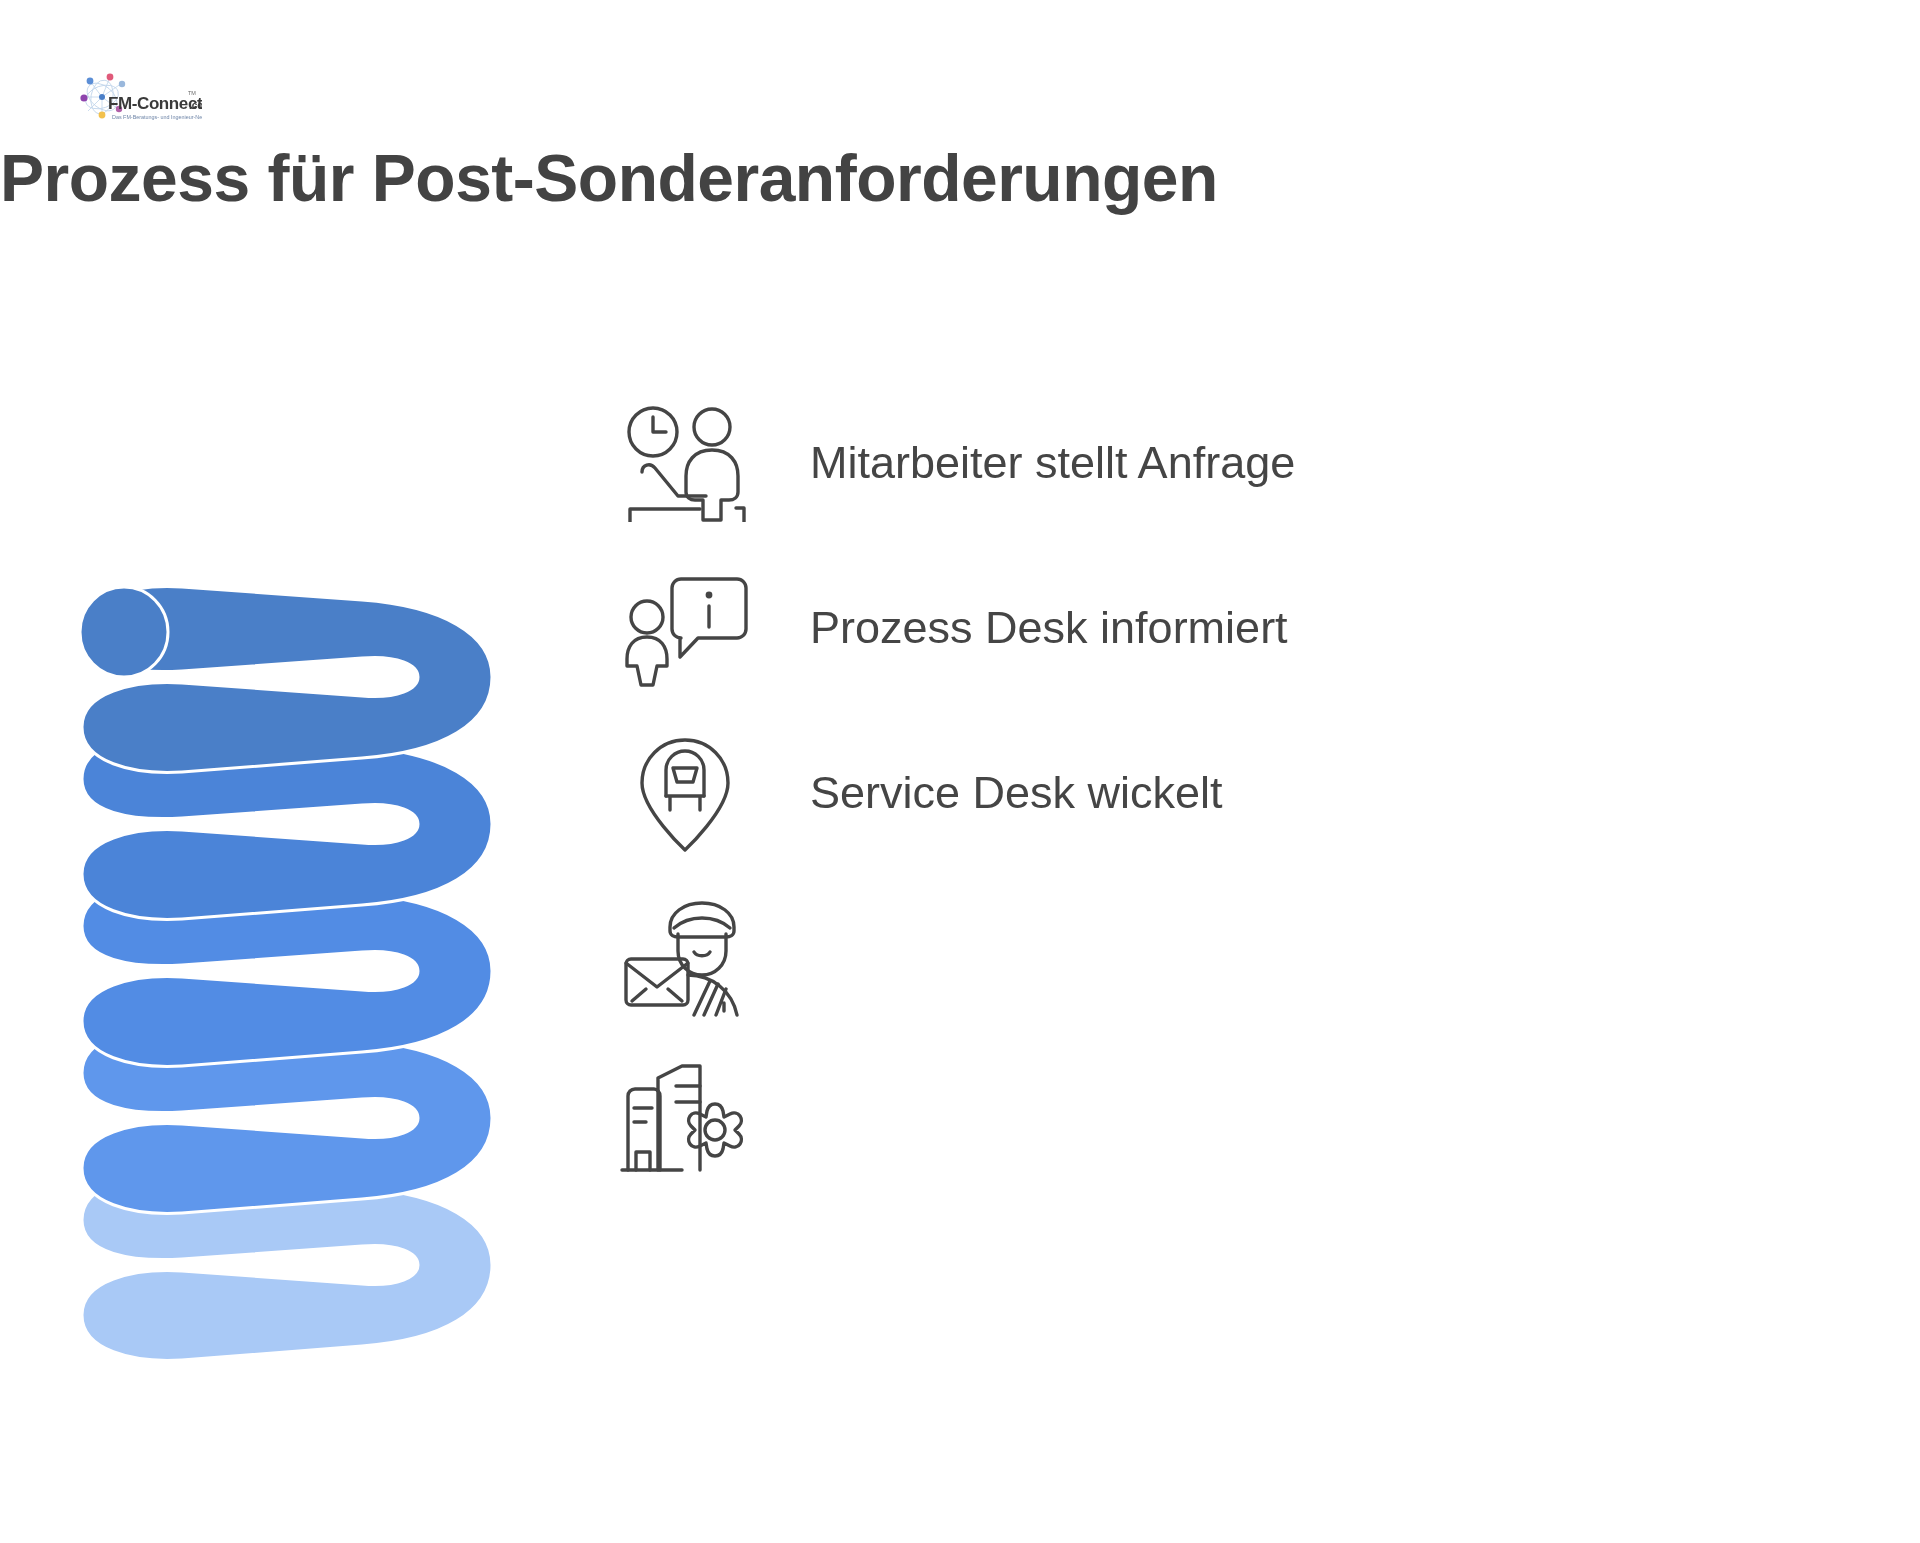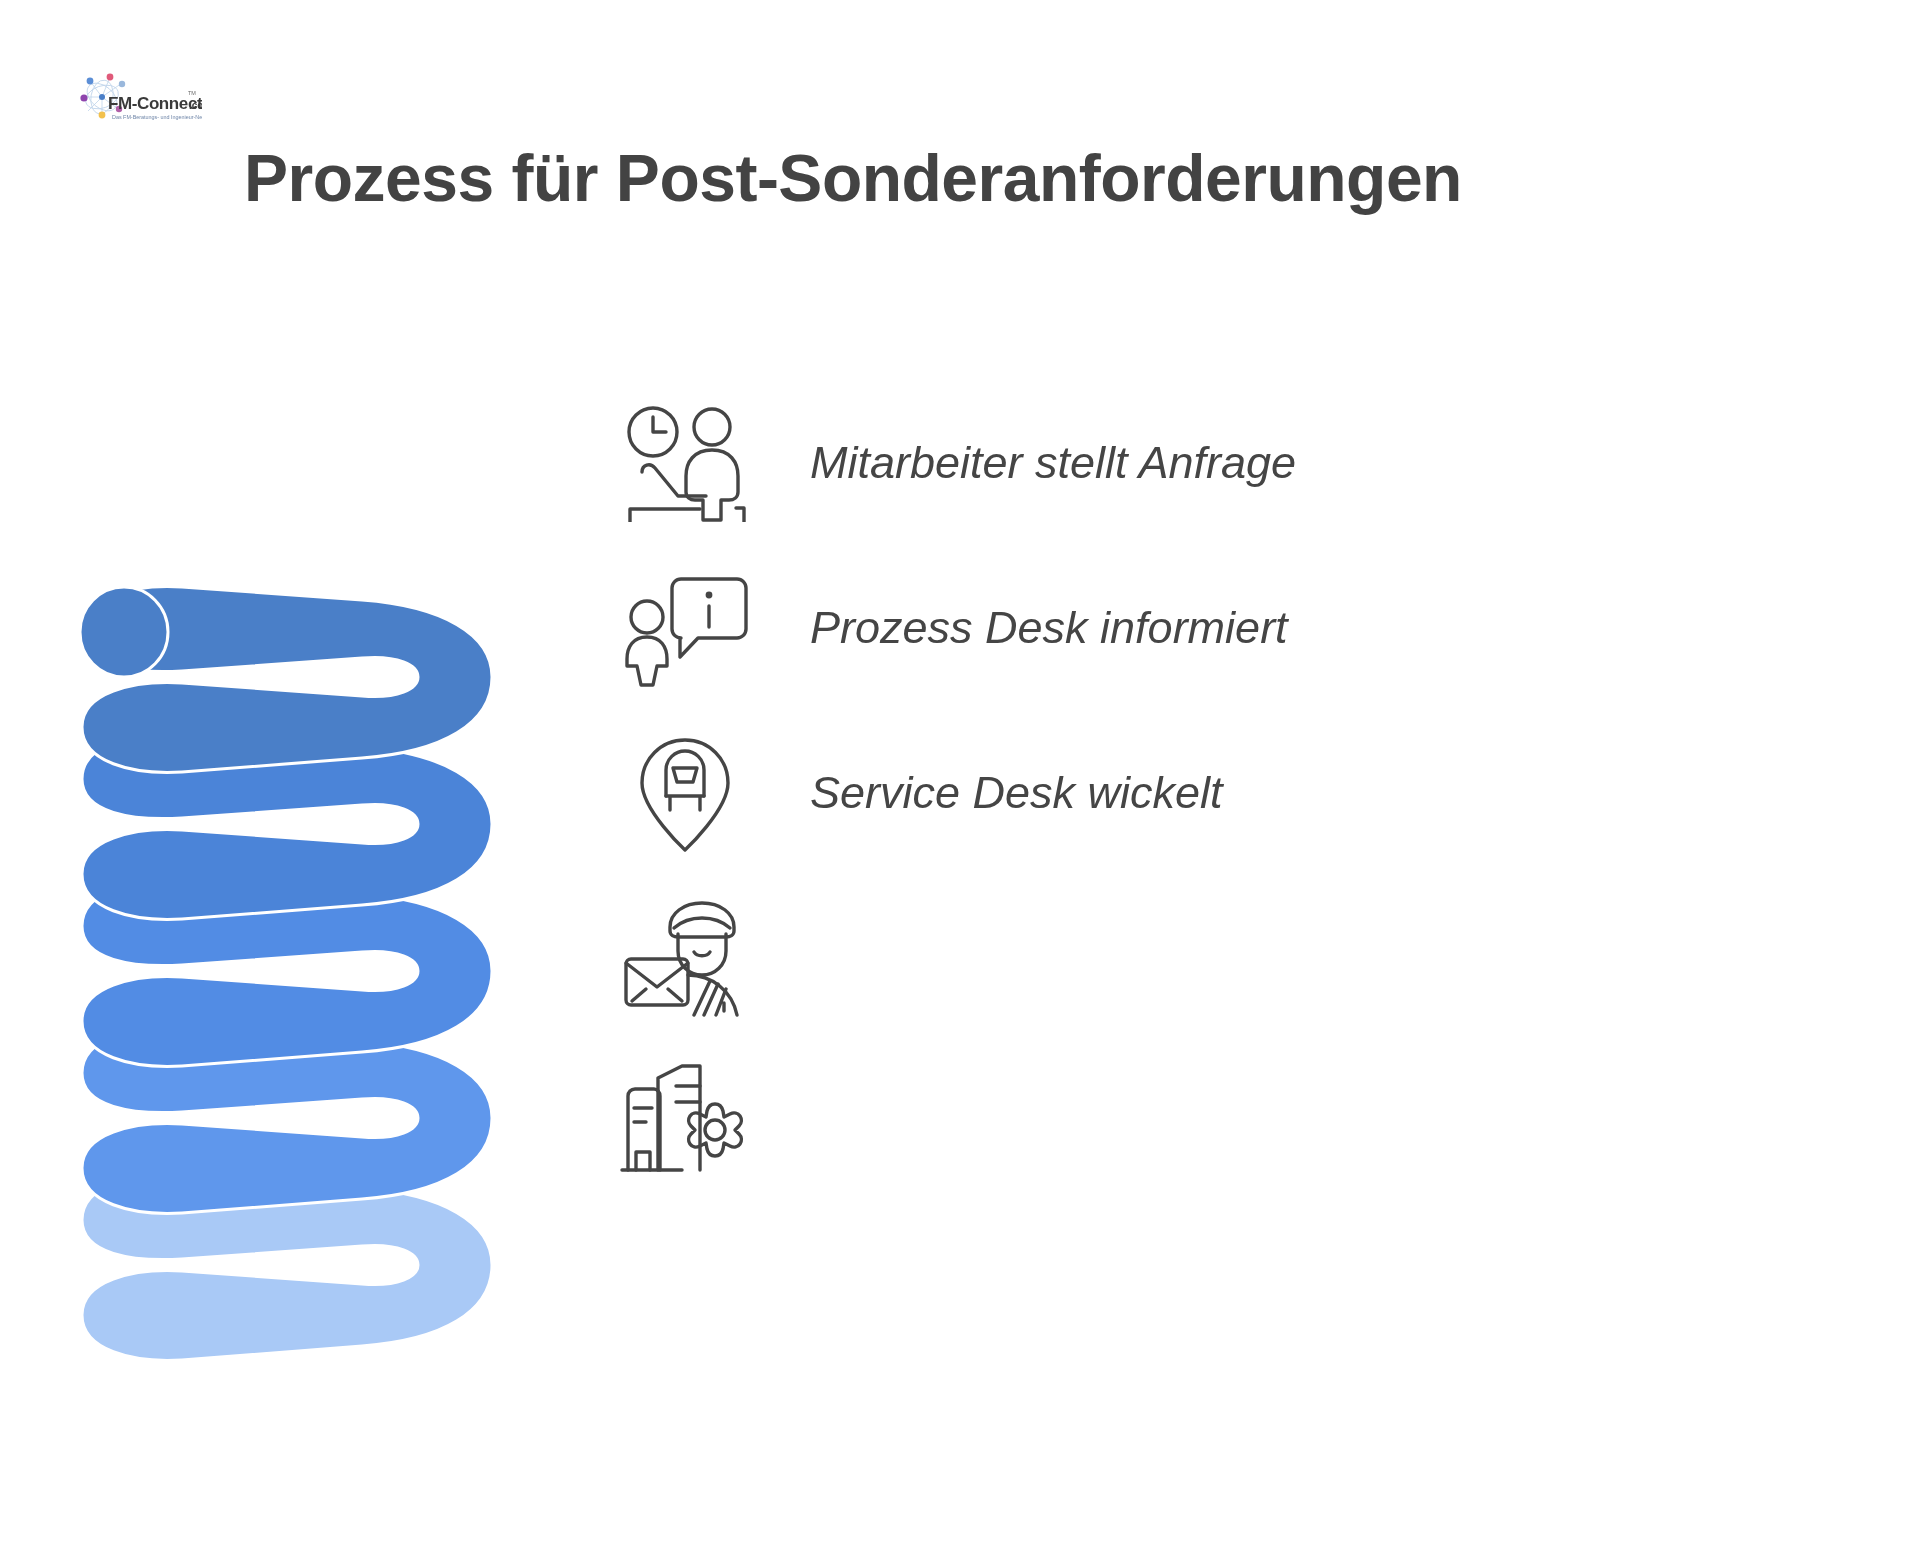--- a/index.html
+++ b/index.html
@@ -24,21 +24,21 @@
     height: 62px;
   }
   #brand-logo svg { display: block; }
 
   
   #page-title {
     position: absolute;
     left: 0;
     top: 140px;
     width: 1706px;
-    text-align: center;
+    text-align: left;
     font-size: 66px;
     font-weight: 700;
     color: #434343;
     letter-spacing: -0.5px;
     white-space: nowrap;
     font-family: "Liberation Sans", sans-serif;
   }
 
   
   #spiral-graphic {
@@ -71,21 +71,20 @@
     justify-content: flex-start;
   }
   .step-icon svg { display: block; }
   .step-label {
     font-size: 45px;
     color: #454545;
     font-family: "Liberation Sans", sans-serif;
     white-space: nowrap;
     margin-left: 30px;
     letter-spacing: 0px;
-    font-style: italic;
   }
 </style>
 </head>
 <body>
 
 <div id="brand-logo">
   <svg width="130" height="62" viewBox="0 0 130 62" xmlns="http://www.w3.org/2000/svg">
     <g stroke="#b8cfe8" stroke-width="0.8" fill="none" opacity="0.9">
       <path d="M30 30 L18 14 M30 30 L38 10 M30 30 L50 16 M30 30 L12 30 M30 30 L16 44 M30 30 L30 48 M30 30 L46 42"></path>
       <ellipse cx="30" cy="30" rx="17" ry="11" transform="rotate(-20 30 30)"></ellipse>

